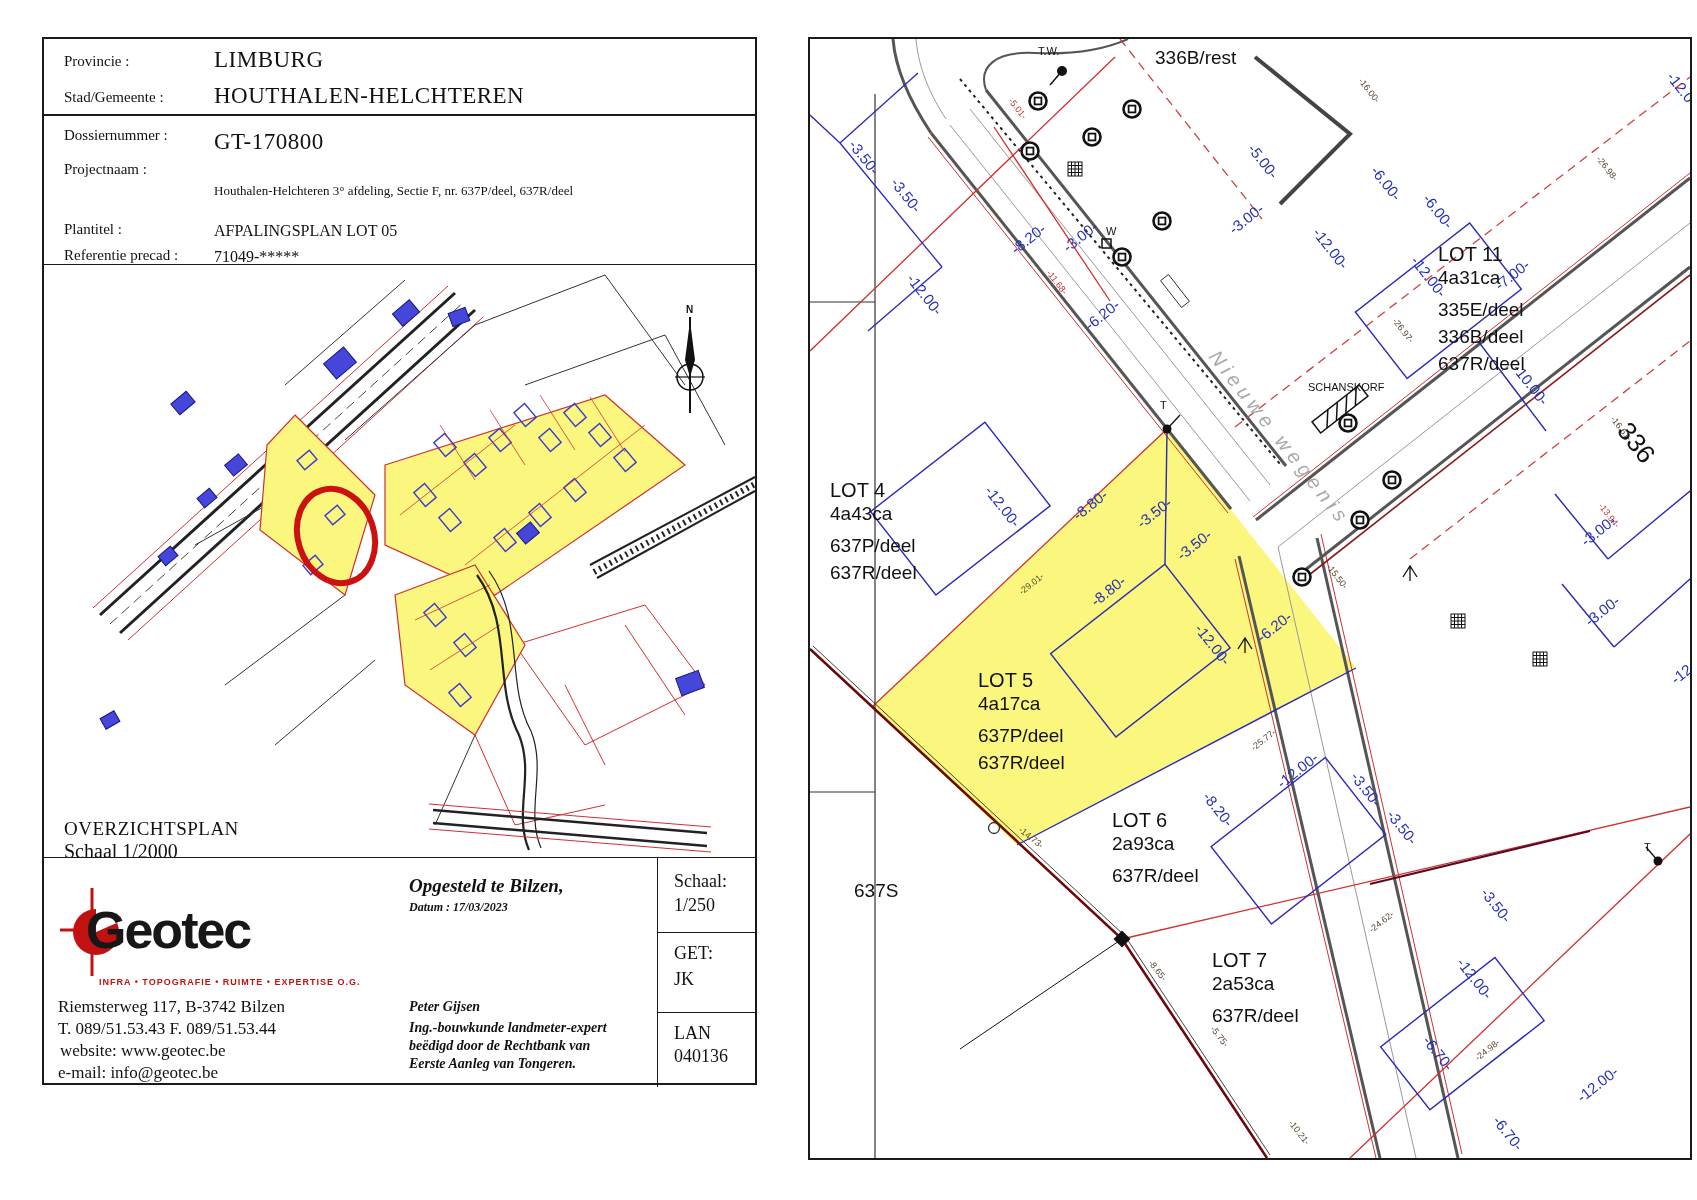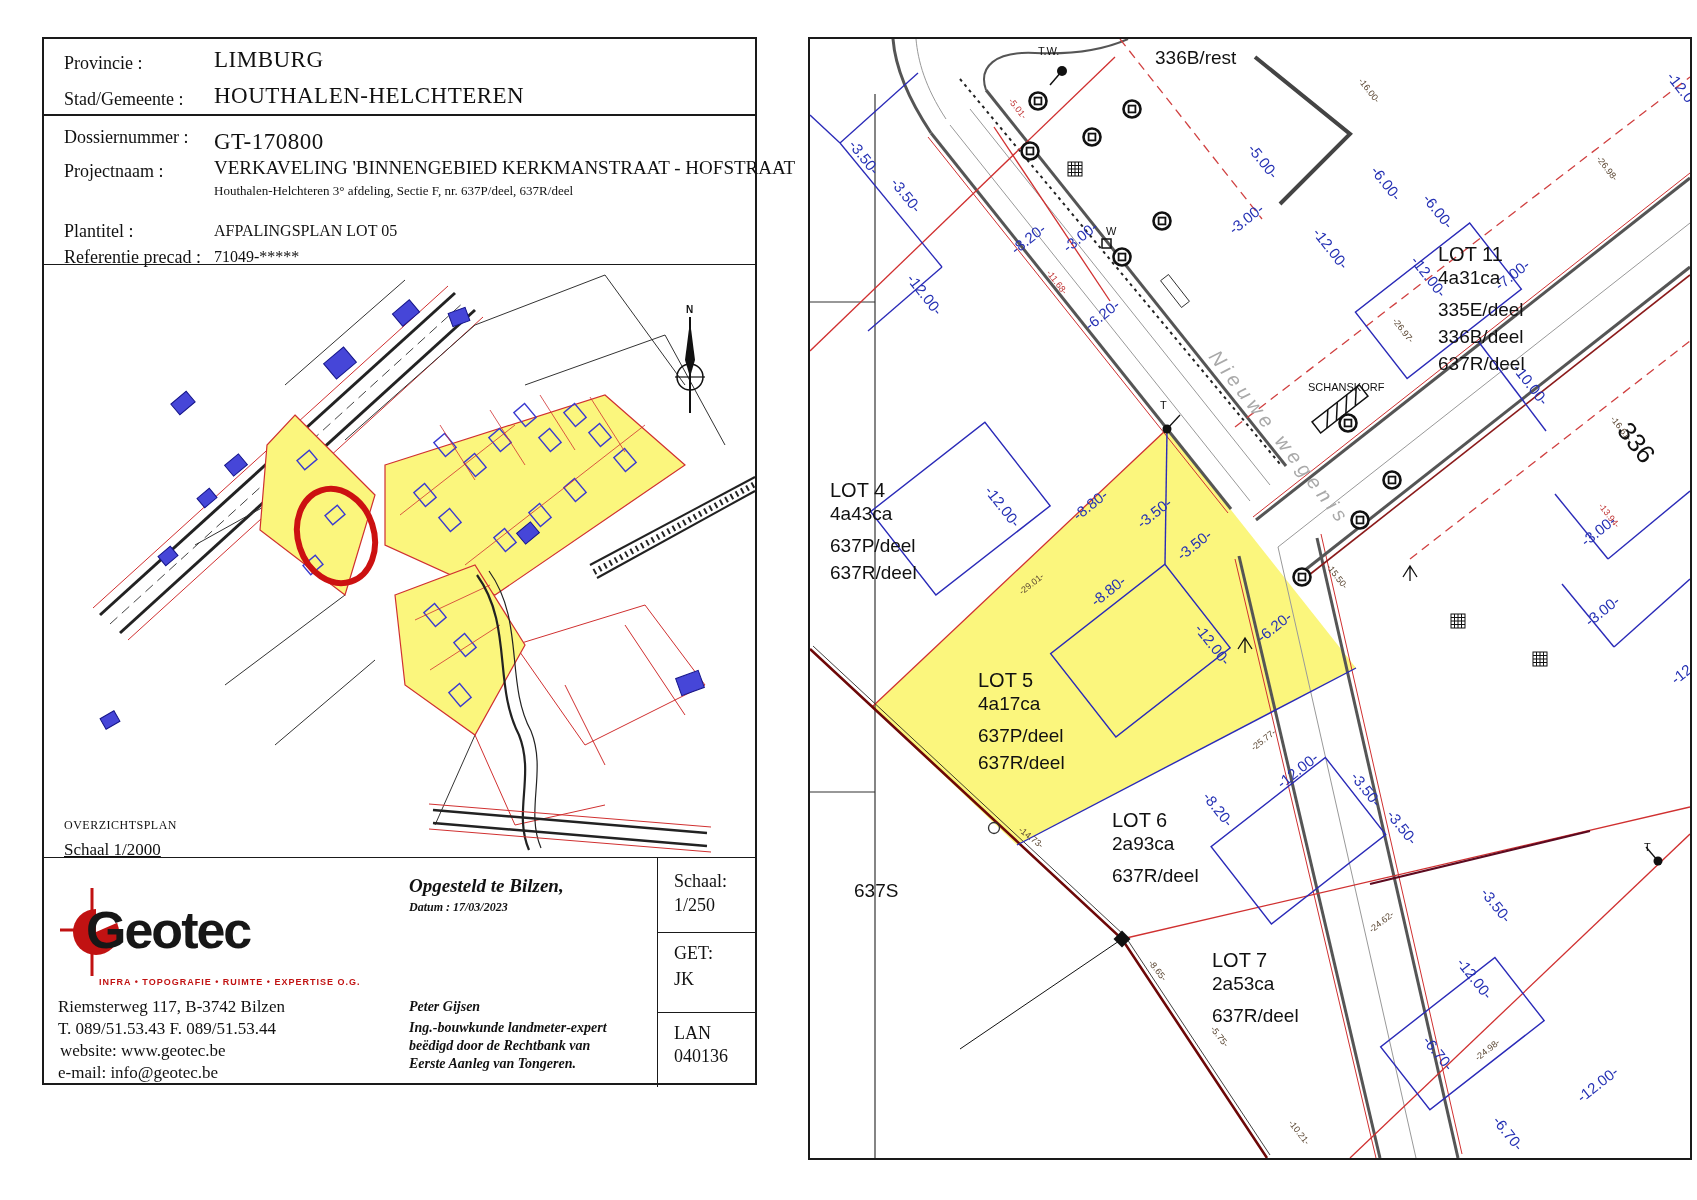--- a/index.html
+++ b/index.html
@@ -2,29 +2,29 @@
 <html><head>
 <meta charset="utf-8">
 <style>
   html,body{margin:0;padding:0;background:#ffffff;}
   #stage{position:relative;width:1697px;height:1200px;background:#fff;overflow:hidden;
          font-family:"Liberation Serif",serif;color:#111;}
   
   #left-sheet{position:absolute;left:42px;top:37px;width:715px;height:1048px;
               border:2px solid #1a1a1a;box-sizing:border-box;}
   .abs{position:absolute;}
-  .tb-label{font-size:18px;}
+  .tb-label{font-size:15px;}
   .tb-val-big{font-size:23px;letter-spacing:.5px;}
   .tb-val-med{font-size:19px;}
   .tb-val-sm{font-size:16px;}
   .tb-sub{font-size:13px;}
   #tb-divider{position:absolute;left:0;top:75px;width:100%;border-top:2px solid #1a1a1a;}
   #tb-bottom{position:absolute;left:0;top:225px;width:100%;border-top:1.5px solid #1a1a1a;}
-  #map-caption1{font-size:12px;letter-spacing:.5px;}
-  #map-caption2{font-size:17px;text-decoration:underline;}
+  #map-caption1{font-size:19px;letter-spacing:.5px;}
+  #map-caption2{font-size:20px;}
   #footer-top{position:absolute;left:0;top:818px;width:100%;border-top:1.5px solid #1a1a1a;}
   #footer-vline{position:absolute;left:613px;top:818px;height:230px;border-left:1.5px solid #1a1a1a;}
   .fbox-line{position:absolute;left:613px;width:100px;border-top:1.5px solid #1a1a1a;}
   .addr{font-size:17px;}
   .fbox{font-size:18px;}
   .opg{font-size:19px;font-style:italic;font-weight:bold;}
   .datum{font-size:12px;font-style:italic;font-weight:bold;}
   .sig{font-size:14px;font-style:italic;font-weight:bold;}
   .tagline{font-family:"Liberation Sans",sans-serif;font-size:9px;font-weight:bold;color:#c11212;letter-spacing:1px;}
   
@@ -53,21 +53,20 @@
   <div id="left-sheet">
 
     <div class="abs tb-label" style="left:20px;top:14px;">Provincie :</div>
     <div class="abs tb-val-big" style="left:170px;top:8px;">LIMBURG</div>
     <div class="abs tb-label" style="left:20px;top:50px;">Stad/Gemeente :</div>
     <div class="abs tb-val-big" style="left:170px;top:44px;">HOUTHALEN-HELCHTEREN</div>
     <div id="tb-divider"></div>
     <div class="abs tb-label" style="left:20px;top:88px;">Dossiernummer :</div>
     <div class="abs tb-val-big" style="left:170px;top:82px;margin-top:8px;">GT-170800</div>
     <div class="abs tb-label" style="left:20px;top:122px;">Projectnaam :</div>
-    <div class="abs tb-val-med" style="left:170px;top:118px;white-space:nowrap;">VERKAVELING 'BINNENGEBIED KERKMANSTRAAT - HOFSTRAAT</div>
     <div class="abs tb-sub" style="left:170px;top:144px;">Houthalen-Helchteren 3° afdeling, Sectie F, nr. 637P/deel, 637R/deel</div>
     <div class="abs tb-label" style="left:20px;top:182px;">Plantitel :</div>
     <div class="abs tb-val-sm" style="left:170px;top:183px;">AFPALINGSPLAN  LOT  05</div>
     <div class="abs tb-label" style="left:20px;top:208px;">Referentie precad :</div>
     <div class="abs tb-val-sm" style="left:170px;top:209px;">71049-*****</div>
     <div id="tb-bottom"></div>
 
     <svg class="abs" id="overview-svg" style="left:1px;top:226px;" width="711" height="590" viewBox="0 0 711 590">
 
       <g>

